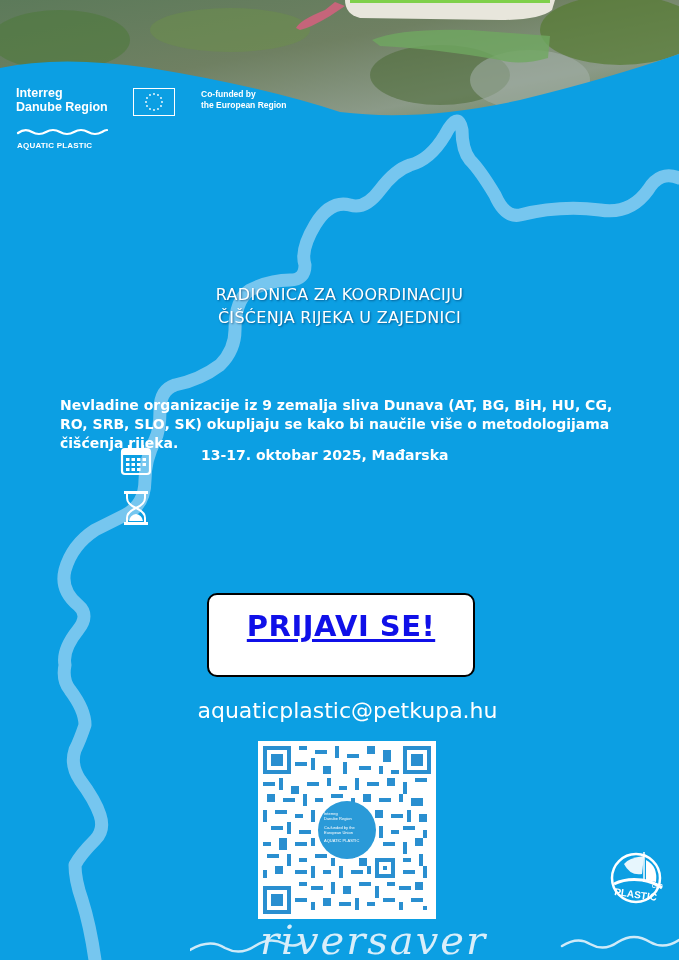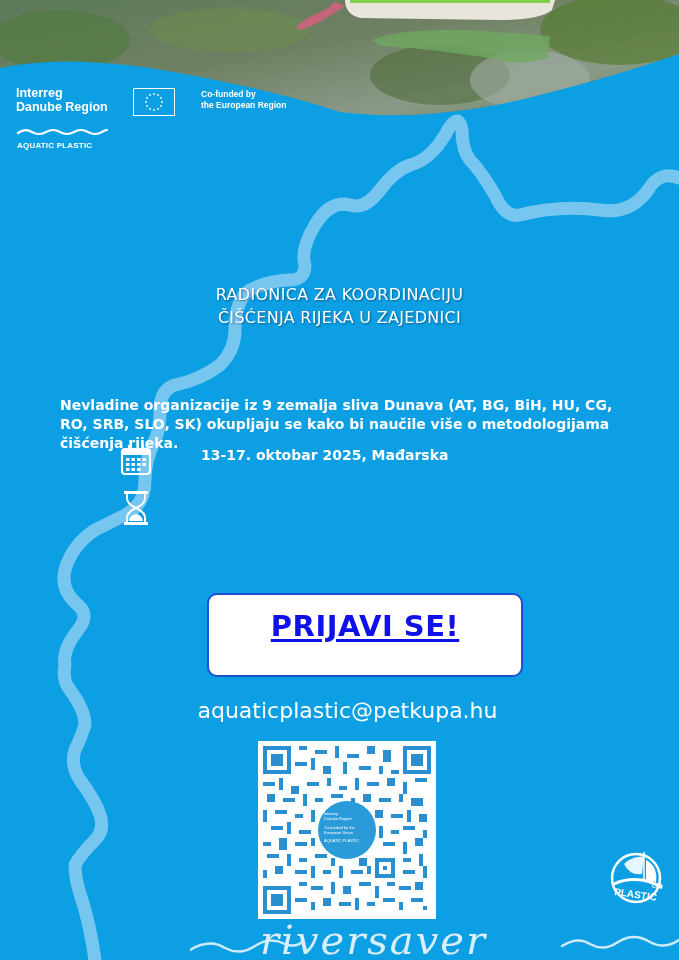--- a/index.html
+++ b/index.html
@@ -47,22 +47,22 @@
       position: absolute; left: 60px; top: 352px; width: 580px;
       font-weight: bold; font-size: 14px; line-height: 19px; color: #ffffff; margin-top: 44px;
     }
     .info-row { position: absolute; left: 120px; height: 34px; width: 480px; }
     .info-row .icon { position: absolute; left: 0; top: 0; }
     .info-row .text {
       position: absolute; left: 81px; top: 3px;
       font-weight: bold; font-size: 14px; color: #ffffff; white-space: nowrap;
     }
     .cta {
-      position: absolute; left: 207px; top: 593px; width: 316px; height: 84px;
-      background: #ffffff; border: 2px solid #1d4ed8; border-radius: 10px;
+      position: absolute; left: 207px; top: 593px; width: 268px; height: 84px;
+      background: #ffffff; border: 2px solid #000000; border-radius: 10px;
       box-sizing: border-box; text-align: center;
     }
     .cta a {
       display: inline-block; margin-top: 14px;
       font-weight: bold; font-size: 29px; color: #1010e8; text-decoration: underline;
       text-decoration-thickness: 3px; text-underline-offset: 3px; letter-spacing: 0.5px;
     }
     .email {
       position: absolute; left: 0; top: 698px; width: 679px; text-align: center;
       font-size: 22px; color: #ffffff; padding-left: 8px;

